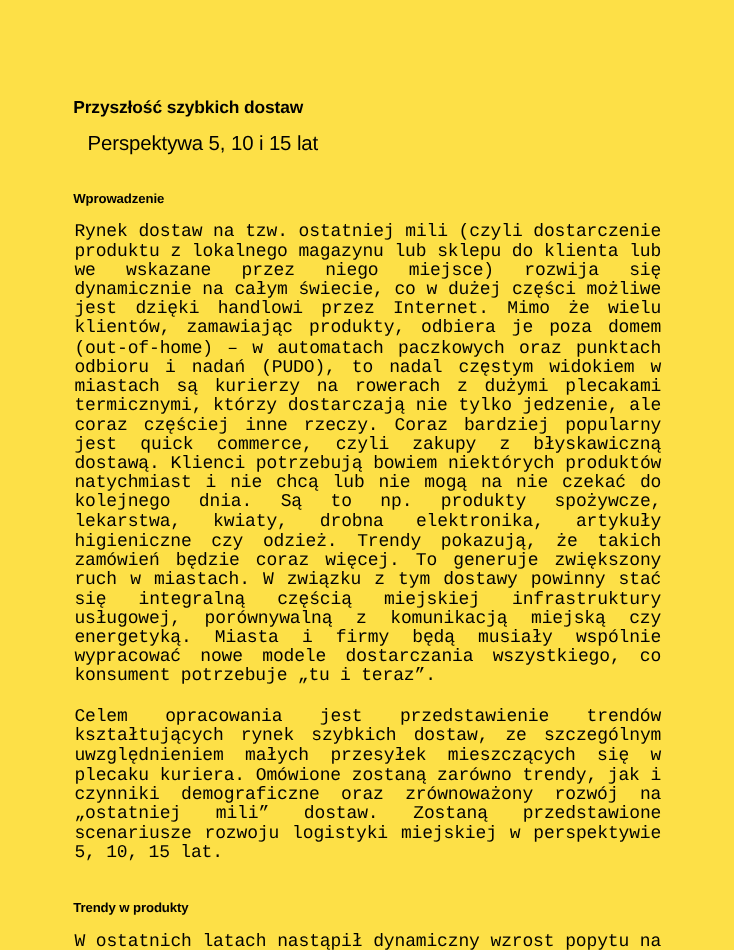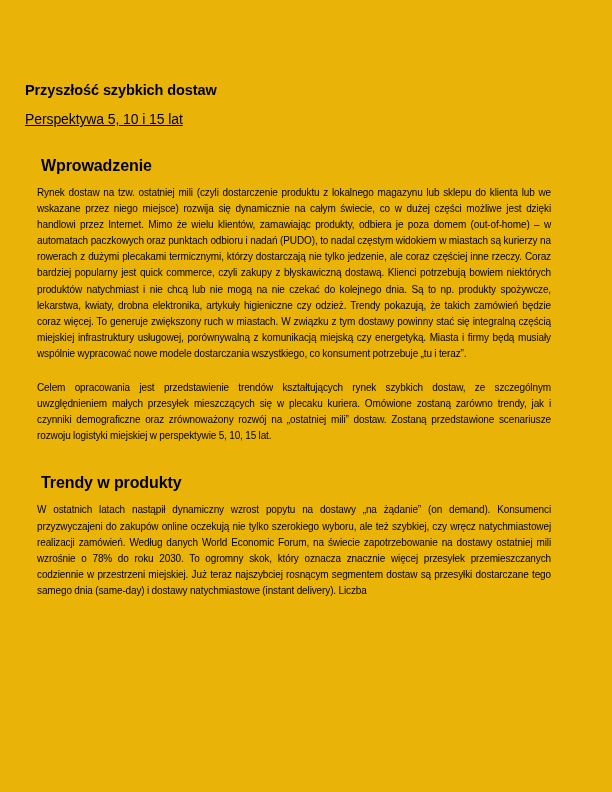--- a/index.html
+++ b/index.html
@@ -5,56 +5,56 @@
     html, body {
       margin: 0;
       padding: 0;
       background: #ffffff;
     }
     .page {
       position: relative;
       width: 612px;
       height: 792px;
       margin: 0;
-      background: #eab308;
+      background: #fde047;
       box-sizing: border-box;
-      padding: 80px 61px 0 25px;
+      padding: 80px 61px 0 61px;
       font-family: "Liberation Sans", sans-serif;
       color: #000000;
       overflow: hidden;
     }
     .doc-title {
       font-size: 14.5px;
       font-weight: bold;
       line-height: 20px;
       margin: 0 0 11px 0;
       letter-spacing: -0.1px;
     }
     .doc-subtitle {
-      font-size: 14px;
+      font-size: 17px;
       font-weight: normal;
       line-height: 16px;
-      margin: 0;
+      margin: 12px;
       letter-spacing: -0.1px;
-      text-decoration: underline;
     }
     .section-heading {
-      font-size: 16px;
+      font-size: 11px;
       font-weight: bold;
       line-height: 17px;
-      margin: 30px 0 11px 16px;
+      margin: 30px 0 11px 0;
       letter-spacing: -0.1px;
     }
     .body-par {
-      font-size: 10px;
+      font-size: 15px;
       line-height: 16.1px;
       text-align: justify;
-      margin: 0 0 18px 12px;
+      margin: 0 0 18px 1px;
       letter-spacing: -0.12px;
       word-spacing: -0.2px;
+      font-family: Liberation Mono, monospace;
     }
   </style>
 </head>
 <body>
 
 <div class="page">
 
   <h1 class="doc-title">Przyszłość szybkich dostaw</h1>
 
   <p class="doc-subtitle">Perspektywa 5, 10 i 15 lat</p>

